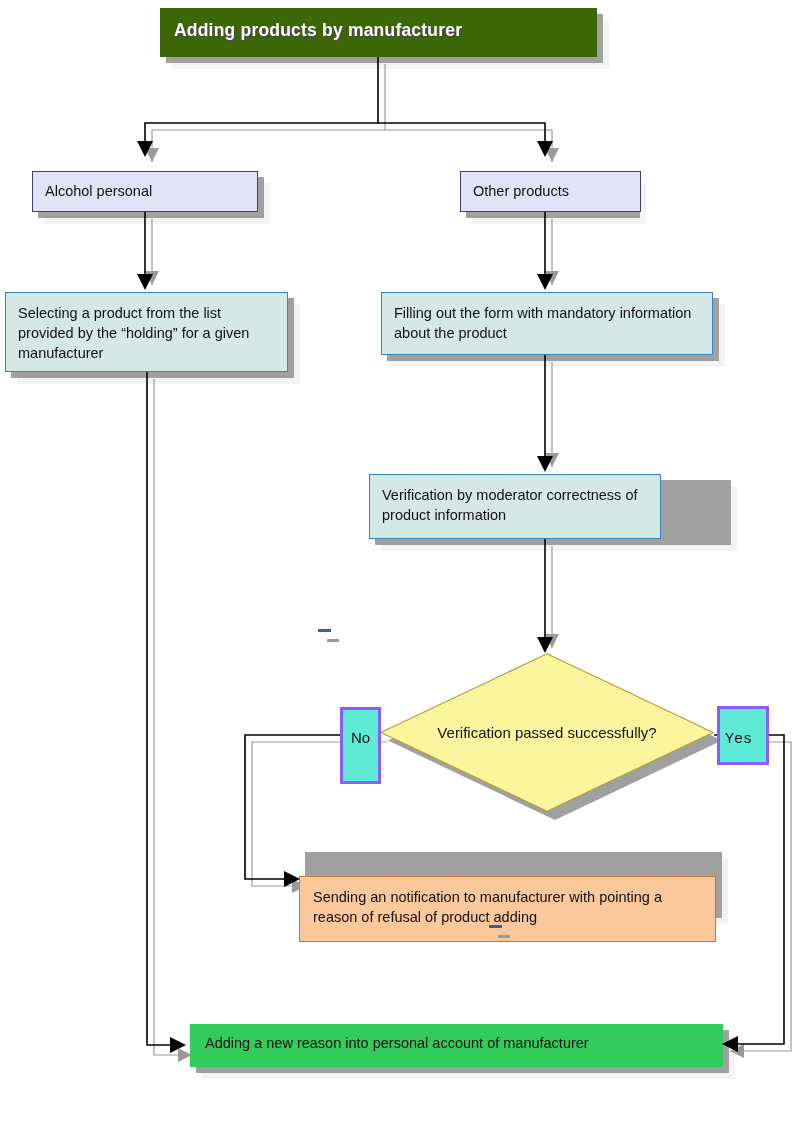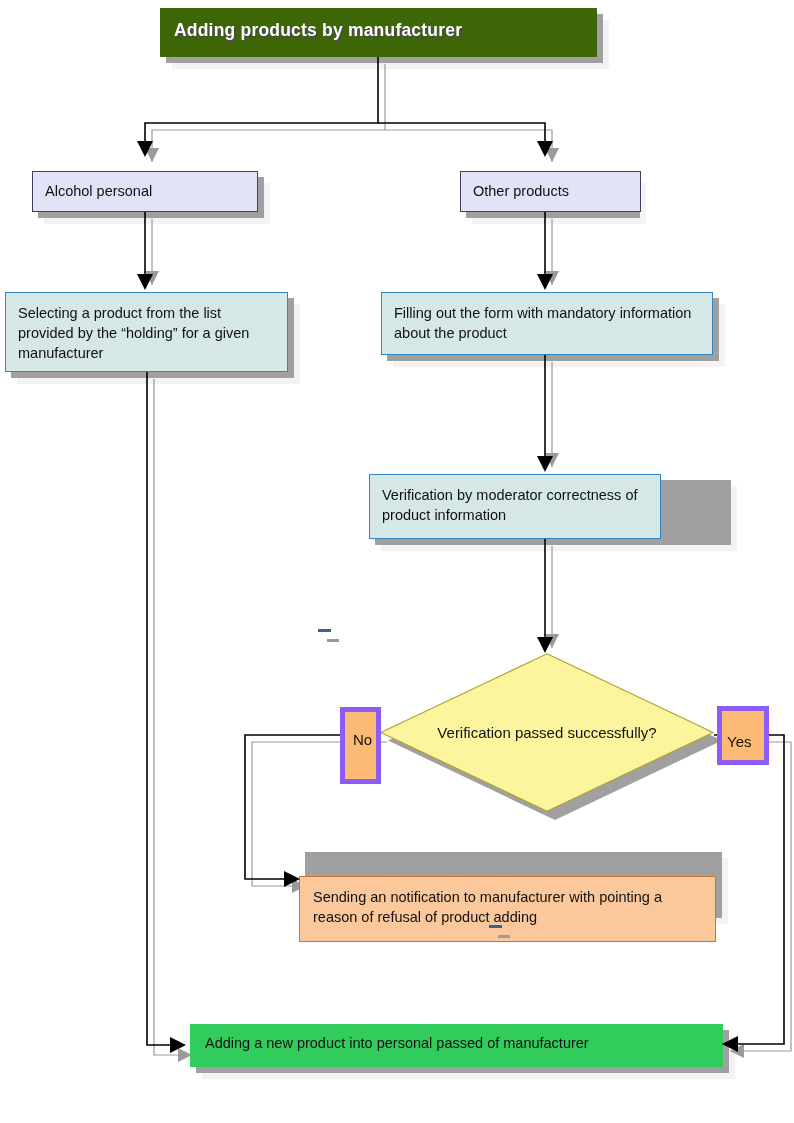--- a/index.html
+++ b/index.html
@@ -28,25 +28,25 @@
   .cyan-face{background:#d6e8e6;border:1px solid #2f87c4;}
   .cyan-txt{color:#111;font-size:14.5px;line-height:20px;padding:11px 10px 0 13px;}
 
   .orange-face{background:#fac89b;border:1px solid #c4783a;}
   .orange-txt{color:#111;font-size:14.5px;line-height:20px;padding:11px 10px 0 14px;}
 
   .green-face{background:#31cc5c;border:1px solid #31cc5c;}
   .green-txt{color:#111;font-size:14.5px;padding:11px 0 0 15px;}
 
   
-  .label-box{position:absolute;box-sizing:border-box;background:#fdba74;
-             border:5px solid #8b5cf6;z-index:6;}
+  .label-box{position:absolute;box-sizing:border-box;background:#5eead4;
+             border:3px solid #8b5cf6;z-index:6;}
   .label-box .txt{font-size:15px;color:#111;line-height:20px;
                   padding:18px 0 0 8px;display:block;}
-  .label-box.yes .txt{padding:21px 0 0 5px;}
+  .label-box.yes .txt{padding:21px 0 0 5px;font-family:Liberation Mono, monospace;}
 
   
   .diamond-wrap{position:absolute;z-index:4;}
   .diamond-wrap svg{position:absolute;left:0;top:0;}
   .diamond-txt{position:absolute;left:0;top:0;width:100%;height:100%;
                display:flex;align-items:center;justify-content:center;
                text-align:center;font-size:15px;line-height:21px;color:#111;z-index:3;}
 
   
   #wires{position:absolute;left:0;top:0;width:794px;height:1123px;z-index:5;}
@@ -162,21 +162,21 @@
     <div class="diamond-txt">Verification passed successfully?</div>
   </div>
 
   <div class="node" style="left:299px;top:876px;width:417px;height:66px;">
     <div class="face orange-face"></div>
     <span class="txt orange-txt">Sending an notification to manufacturer with pointing a reason of refusal of product adding</span>
   </div>
 
   <div class="node" style="left:190px;top:1024px;width:533px;height:43px;">
     <div class="face green-face"></div>
-    <span class="txt green-txt">Adding a new product into personal passed of manufacturer</span>
+    <span class="txt green-txt">Adding a new reason into personal account of manufacturer</span>
   </div>
 
   <svg id="wires" viewBox="0 0 794 1123" width="794" height="1123">
     <g stroke="#000000" stroke-width="1.6" fill="none">
       <path d="M378,57 L378,123 L145,123 L145,155"></path>
       <path d="M378,123 L545,123 L545,155"></path>
       <path d="M145,212 L145,278"></path>
       <path d="M545,212 L545,278"></path>
       <path d="M545,355 L545,460"></path>
       <path d="M545,539 L545,641"></path>

